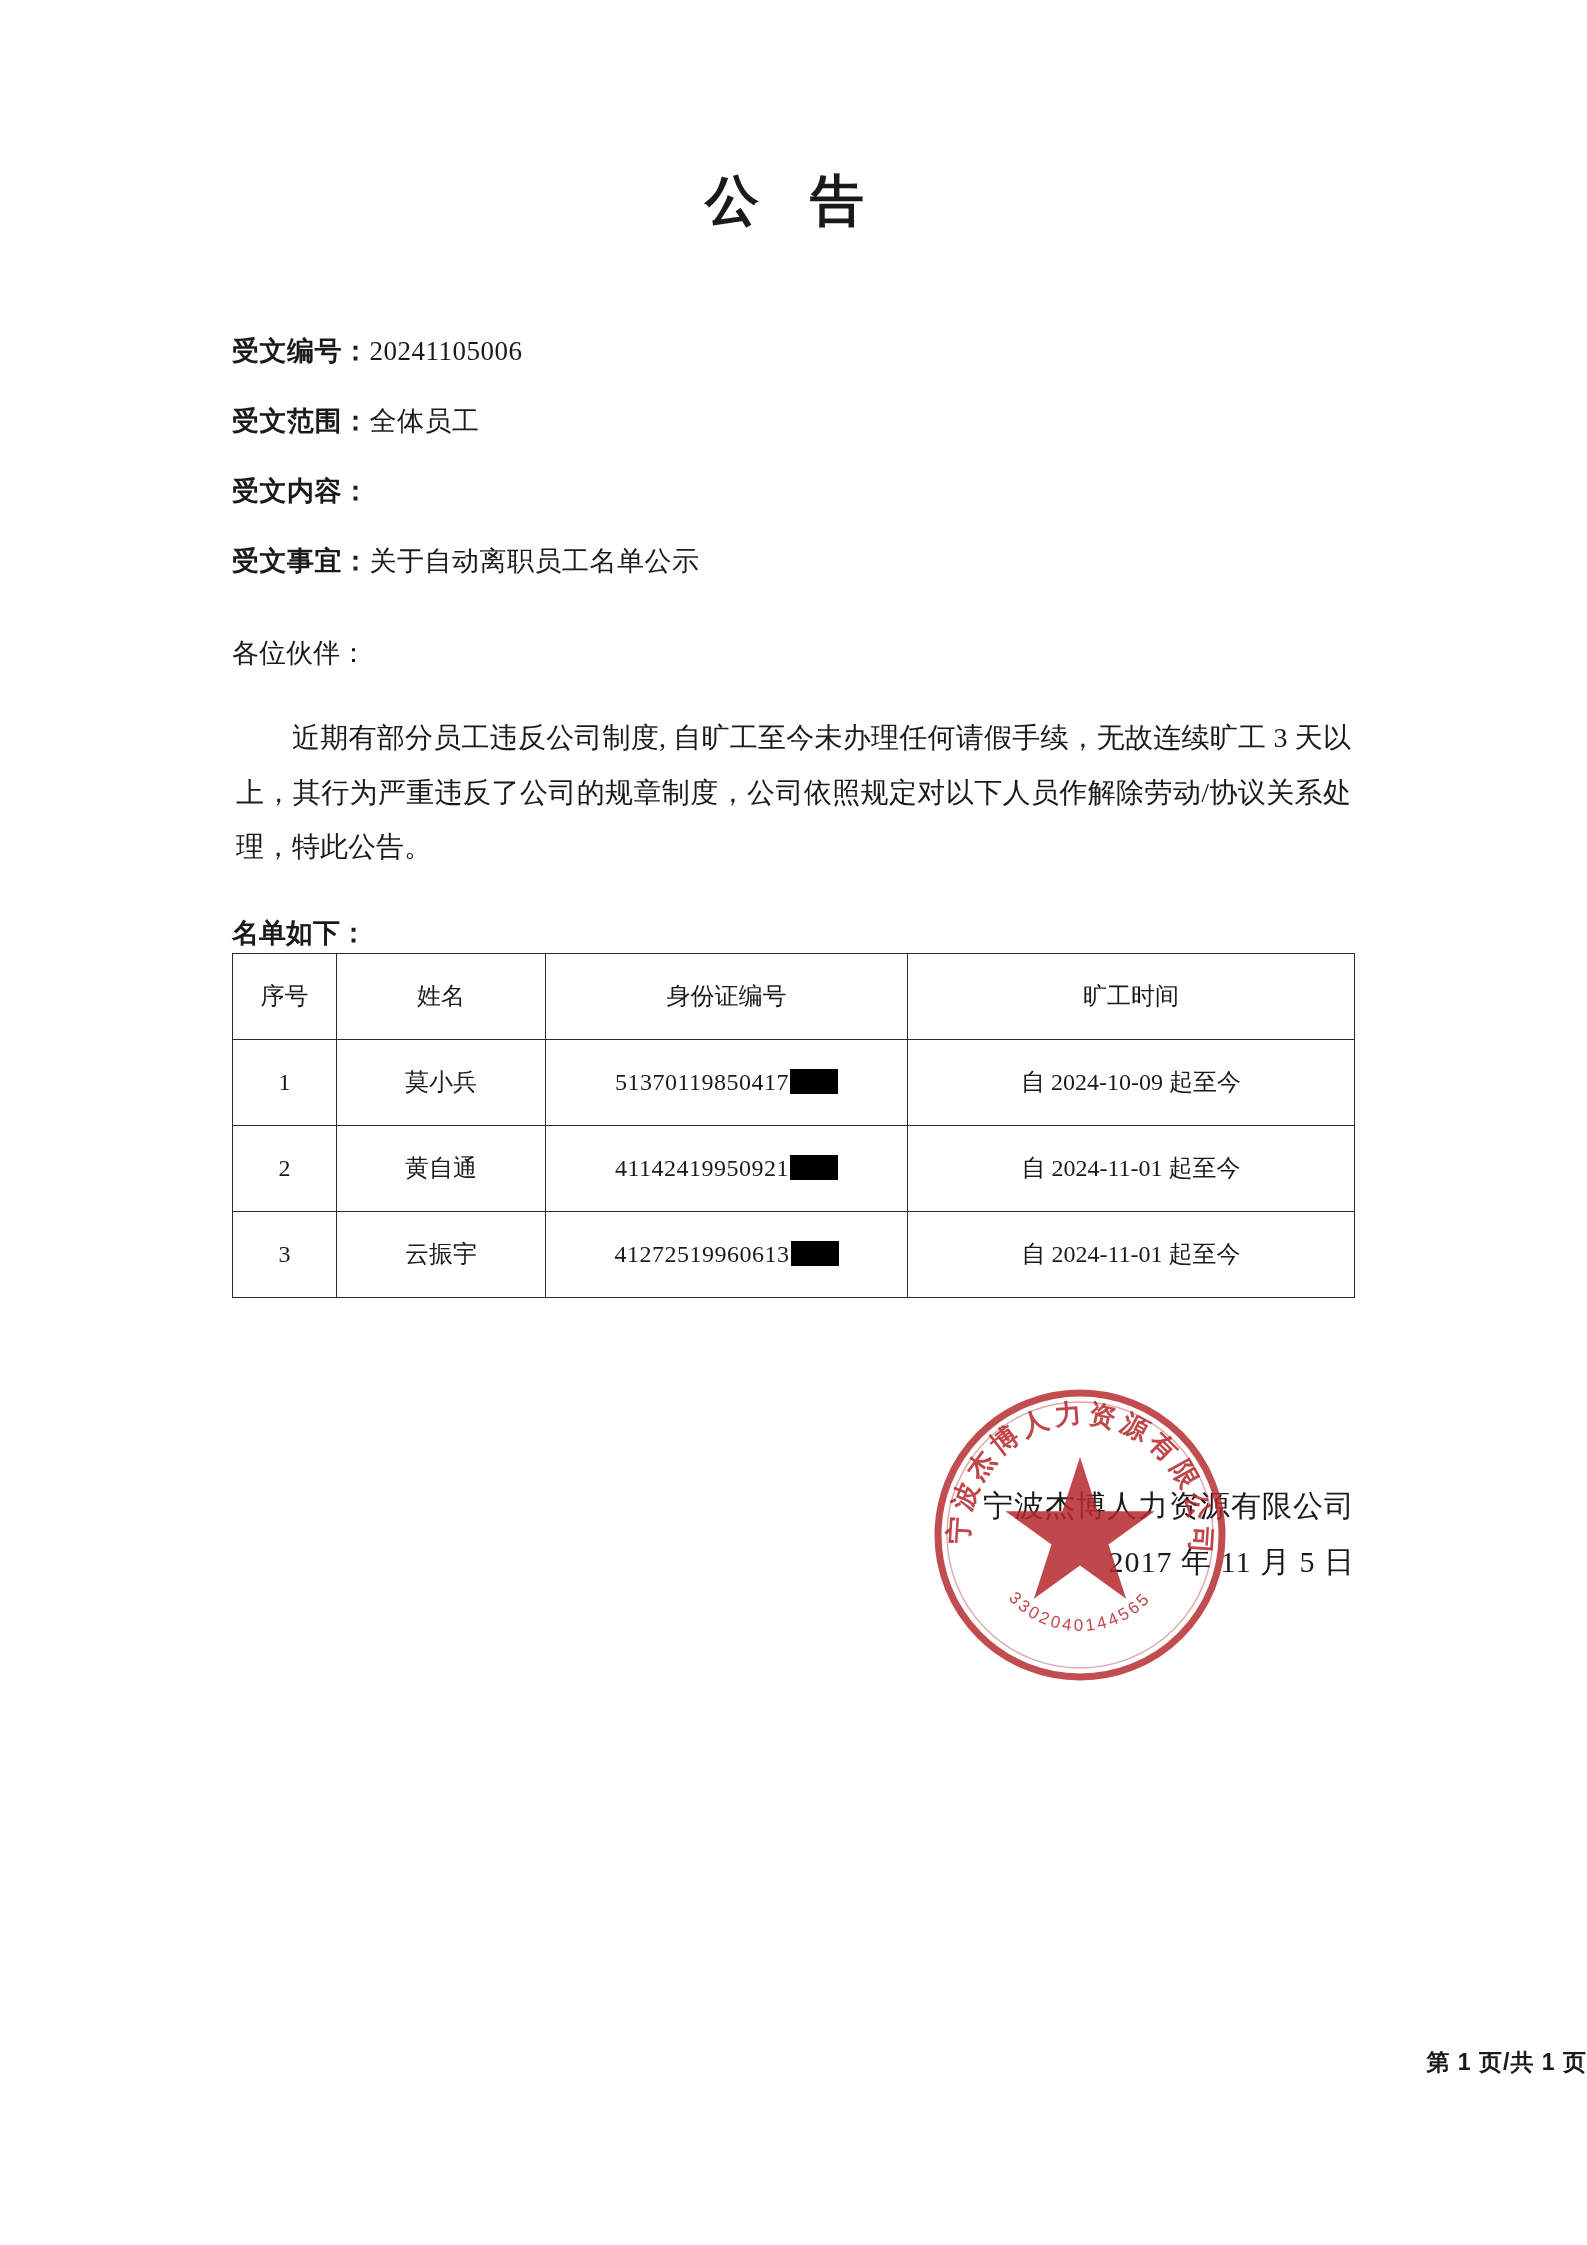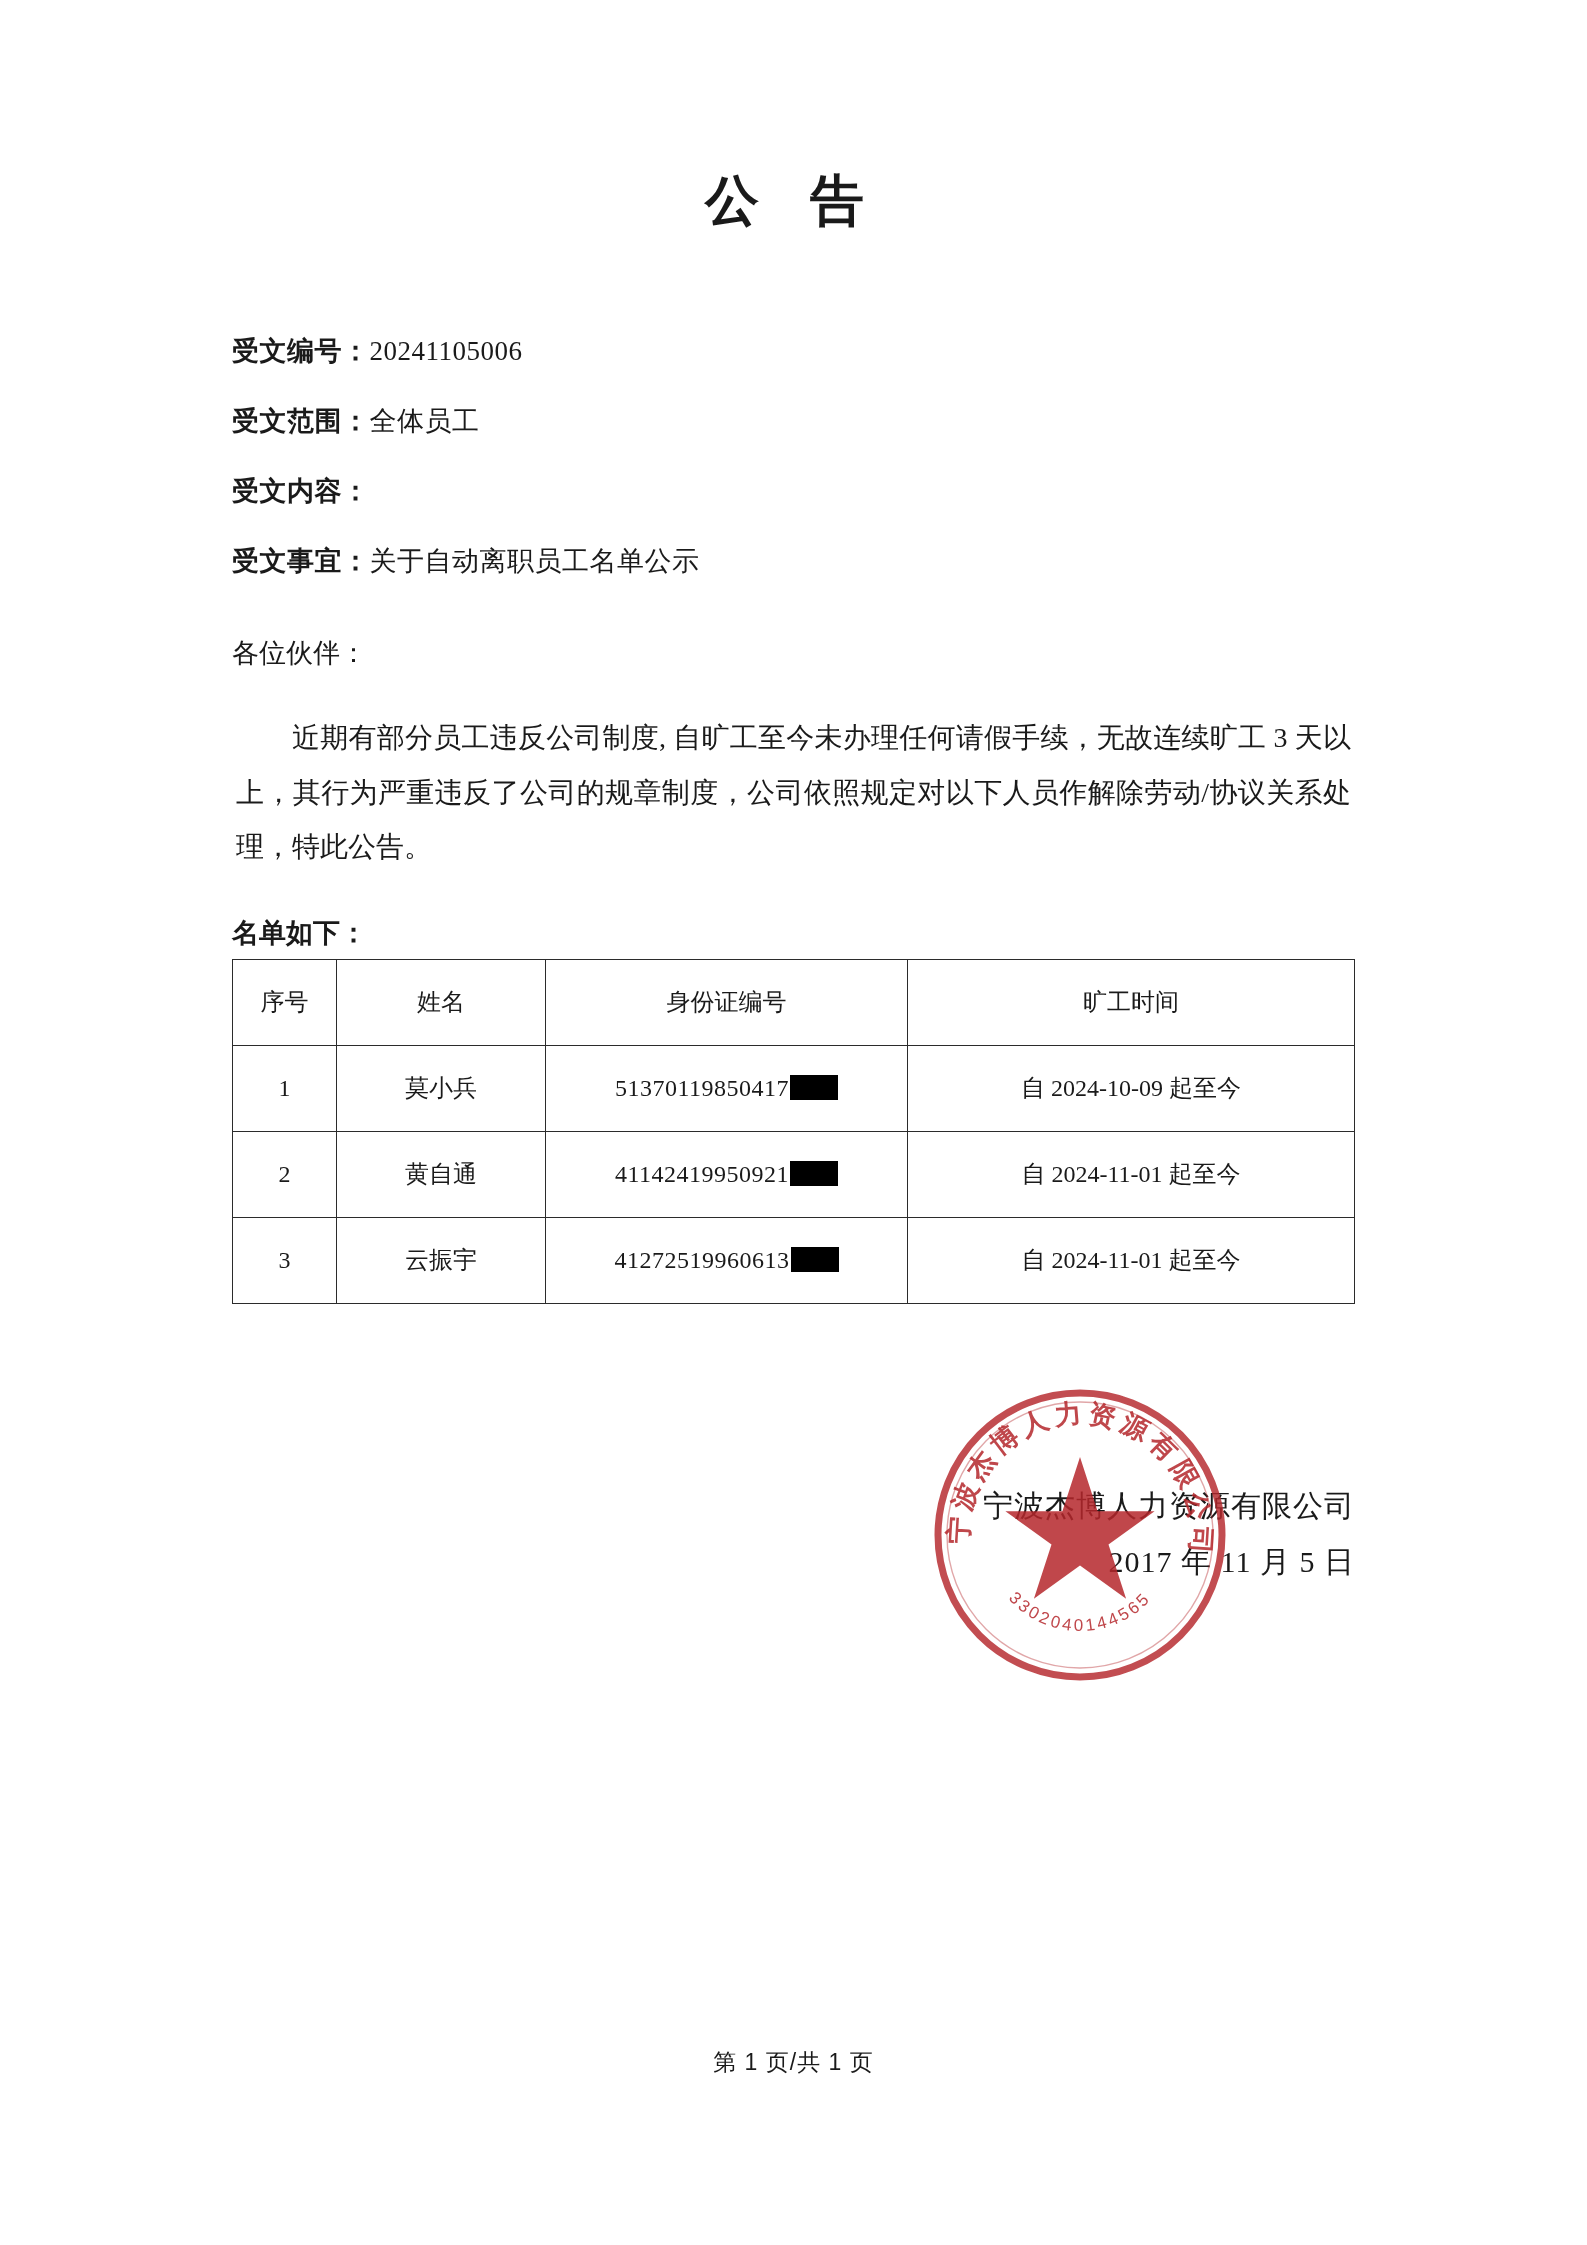--- a/index.html
+++ b/index.html
@@ -61,21 +61,21 @@
     text-align: justify;
     text-justify: inter-ideograph;
     text-indent: 2em;
     margin: 4px;
   }
   .list-header {
     font-size: 27px;
     font-weight: bold;
     font-family: Liberation Sans, sans-serif;
     margin-top: 40px;
-    margin-bottom: 8px;
+    margin-bottom: 2px;
   }
   table.name-table {
     border-collapse: collapse;
     width: 1122px;
     table-layout: fixed;
   }
   table.name-table th,
   table.name-table td {
     border: 1px solid #2b2b2b;
     text-align: center;
@@ -121,24 +121,24 @@
     top: 1385px;
     width: 300px;
     height: 300px;
     pointer-events: none;
   }
   .footer {
     position: absolute;
     left: 0;
     right: 0;
     top: 2047px;
-    text-align: center;
+    text-align: right;
     font-size: 23px;
     font-family: "Liberation Sans", "DejaVu Sans", sans-serif;
-    font-weight: normal;
+    font-weight: bold;
     letter-spacing: 1px;
   }
 </style>
 </head>
 <body>
 
 <div class="page">
 
   <h1 class="doc-title">公 告</h1>
 

